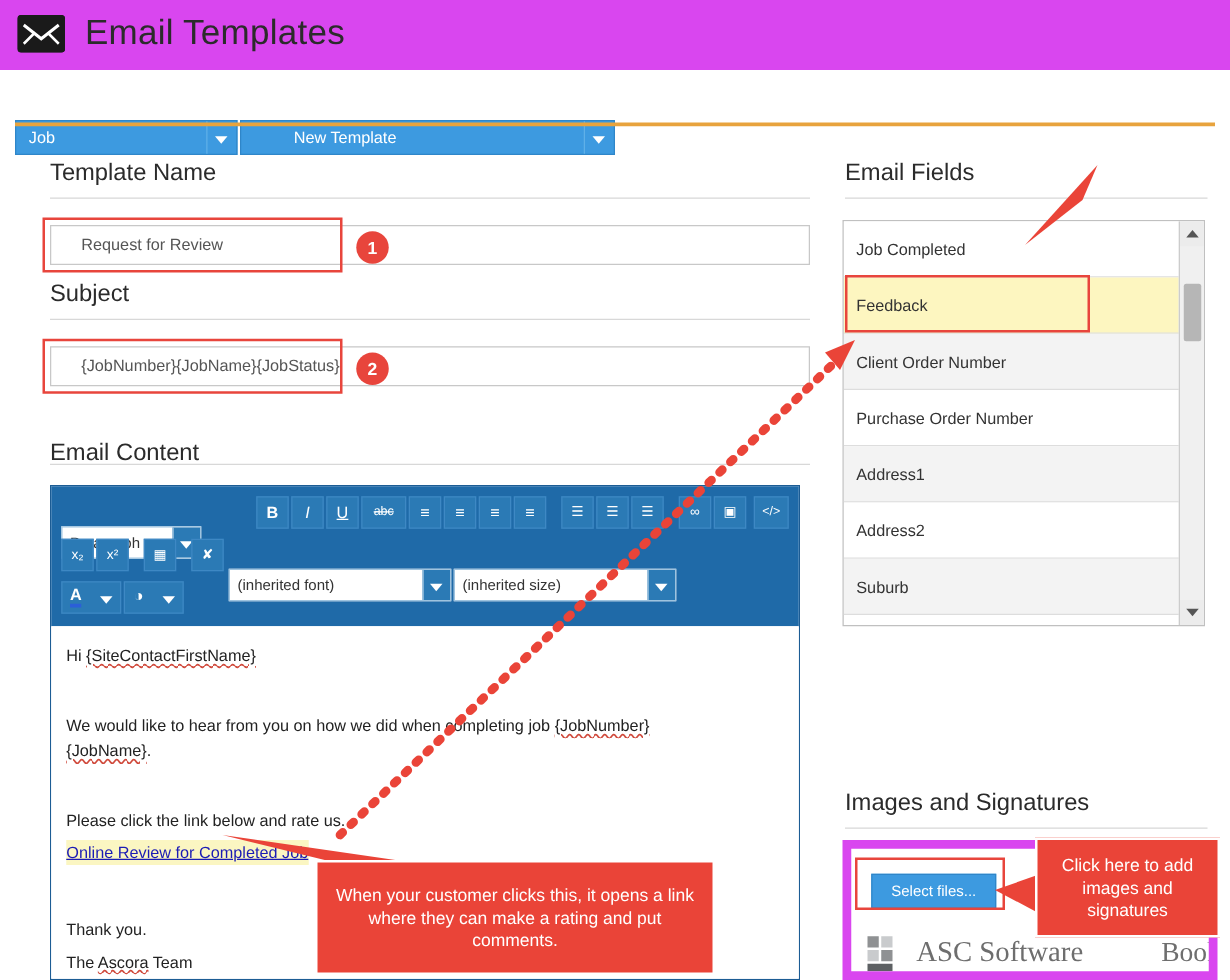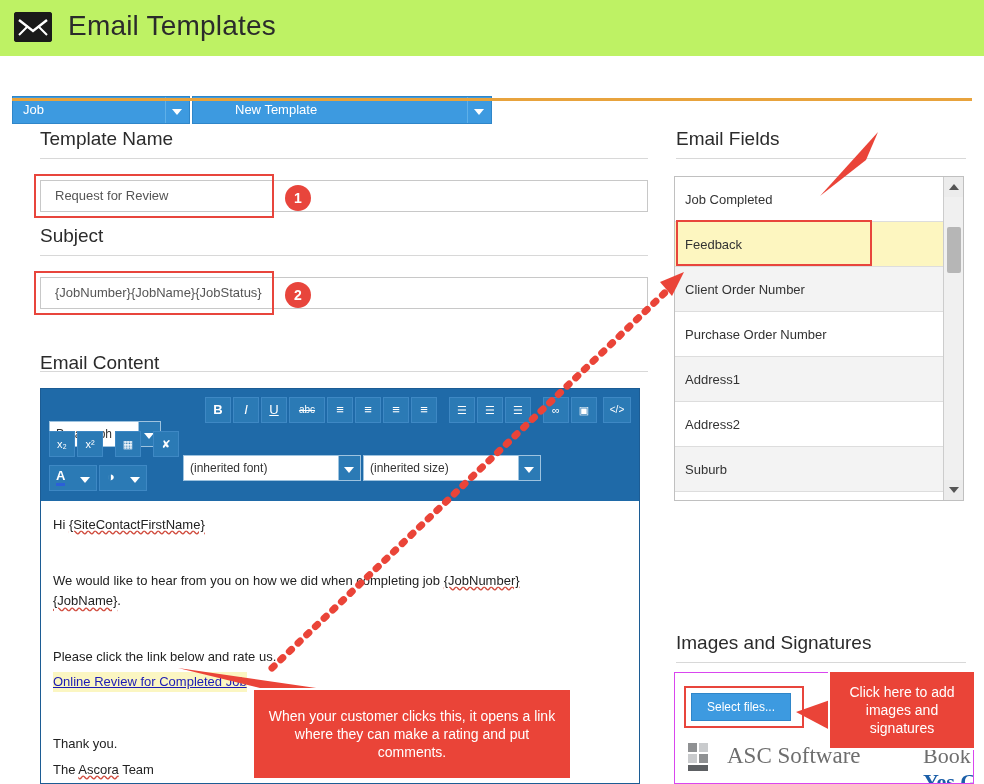--- a/index.html
+++ b/index.html
@@ -8,21 +8,21 @@
     width: 984px; height: 784px;
     font-family: "Liberation Sans", sans-serif;
     background: #ffffff;
     overflow: hidden;
   }
   #root { position: relative; width: 984px; height: 784px; overflow: hidden; }
 
   
   .header {
     position: absolute; left: 0; top: 0; width: 984px; height: 56px;
-    background: #bef264;
+    background: #d946ef;
   }
   .env-icon {
     position: absolute; left: 14px; top: 12px; width: 38px; height: 30px;
     background: #1a1a1a; border-radius: 3px;
   }
   .env-icon svg { position: absolute; left: 0; top: 0; }
   .page-title {
     position: absolute; left: 68px; top: 10px;
     font-size: 28px; color: #2b2b2b; font-weight: normal;
     letter-spacing: 0.2px;
@@ -56,21 +56,21 @@
   
   .lbl {
     position: absolute; font-size: 19px; color: #2b2b2b;
   }
   .underline {
     position: absolute; height: 1px; background: #d8d8d8;
   }
   .field {
     position: absolute; height: 32px; border: 1px solid #c8c8c8;
     background: #ffffff; font-size: 13px; color: #555555;
-    padding: 0 14px; line-height: 30px;
+    padding: 0 24px; line-height: 30px;
   }
   .redbox {
     position: absolute; border: 2px solid #e8453c; background: transparent;
     pointer-events: none;
   }
   .badge {
     position: absolute; width: 26px; height: 26px; border-radius: 50%;
     background: #e8453c; color: #ffffff; font-size: 14px; font-weight: bold;
     text-align: center; line-height: 26px;
   }
@@ -155,21 +155,21 @@
     border-left:5px solid transparent;border-right:5px solid transparent;border-top:6px solid #555; }
   .sb-thumb {
     position: absolute; left: 3px; top: 50px; width: 14px; height: 46px;
     background: #b6b6b6; border-radius: 2px; cursor: pointer;
   }
 
   .imgsig-label { position: absolute; left: 676px; top: 632px; font-size: 19px; color: #2b2b2b; }
   .imgsig-rule { position: absolute; left: 676px; top: 662px; width: 290px; height: 1px; background: #d8d8d8; }
   .imgsig-box {
     position: absolute; left: 674px; top: 672px; width: 300px; height: 112px;
-    border: 1px solid #d946ef; background: #ffffff; overflow: hidden;
+    border: 7px solid #d946ef; background: #ffffff; overflow: hidden;
   }
   .select-files {
     position: absolute; left: 16px; top: 20px; width: 100px; height: 28px;
     background: #3d9ae0; border: 1px solid #2f86c9; color: #ffffff;
     font-size: 12px; line-height: 26px; text-align: center; cursor: pointer;
   }
   .asc-logo-icon {
     position: absolute; left: 12px; top: 68px; width: 34px; height: 32px;
   }
   .asc-text {

